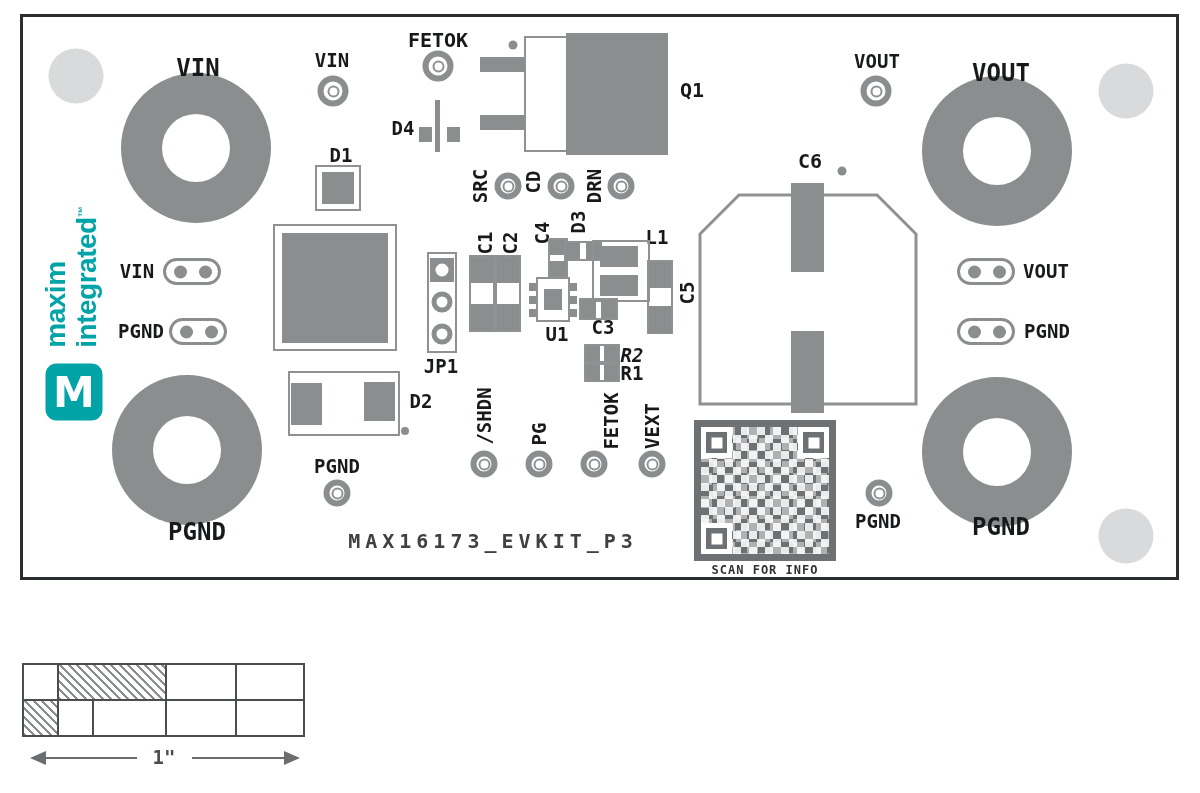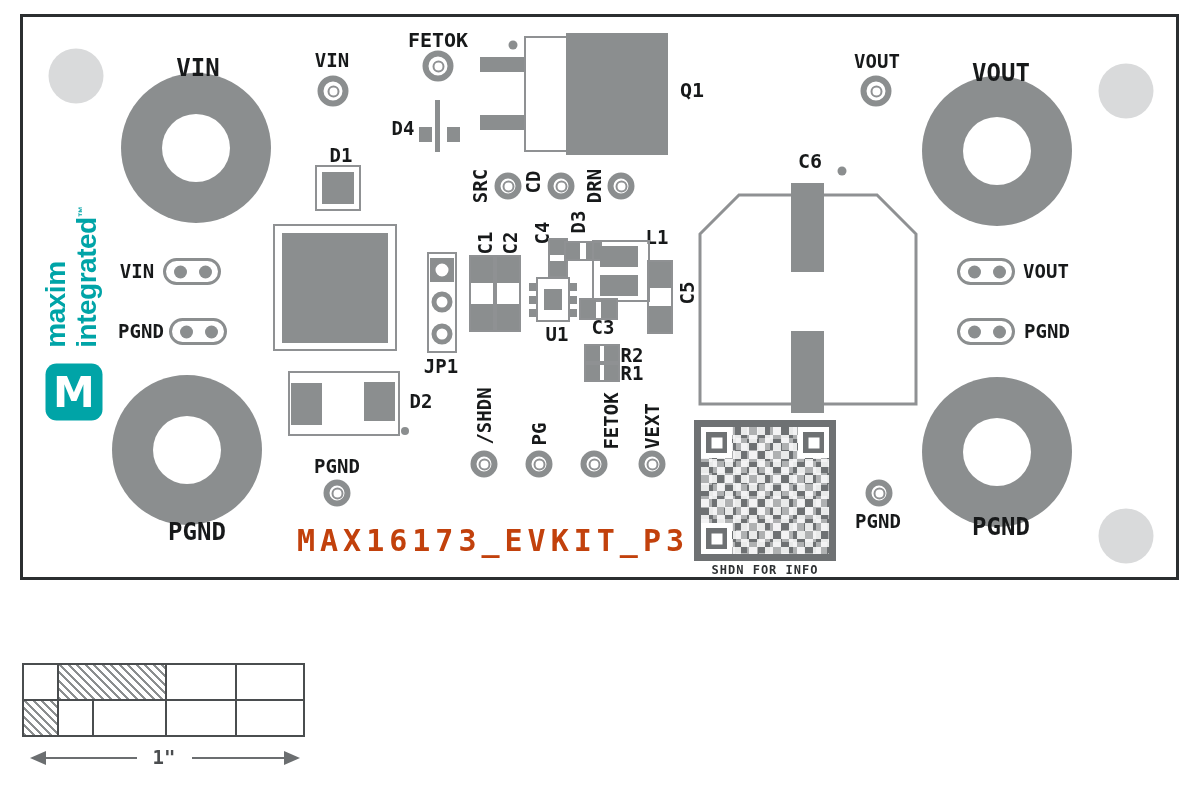--- a/index.html
+++ b/index.html
@@ -30,21 +30,21 @@
   .dot{position:absolute;transform:translate(-50%,-50%);border-radius:50%;background:#8b8e8f;}
   .pin{position:absolute;transform:translate(-50%,-50%);width:21px;height:21px;border-radius:50%;
        background:#fff;border:5px solid #8b8e8f;box-sizing:border-box;}
   
   .lbl{position:absolute;transform:translate(-50%,-50%);font-weight:700;color:#17191a;
        white-space:nowrap;line-height:1;}
   .rot{transform:translate(-50%,-50%) rotate(-90deg);}
   .f24{font-size:24px;}
   .f20{font-size:20px;}
   .f19{font-size:19px;}
-  .title{font-size:30px;letter-spacing:5px;color:#c2410c;}
+  .title{font-size:20px;letter-spacing:5px;color:#404040;}
   
   .conn{position:absolute;width:58px;height:27px;border:3px solid #8b8e8f;border-radius:15px;
         box-sizing:border-box;background:#fff;}
   .conn i{position:absolute;width:13px;height:13px;border-radius:50%;background:#8b8e8f;
         top:50%;transform:translateY(-50%);}
   .conn i.p1{left:8px;} .conn i.p2{left:33px;}
   
   .qr{position:absolute;left:694px;top:420px;width:142px;height:141px;background:#6e7173;}
   .qr-pattern{position:absolute;inset:7px;
      background-image:
@@ -191,21 +191,21 @@
 <div class="pad" style="left:581px;top:300px;width:15px;height:18px;"></div>
 <div class="pad" style="left:601px;top:300px;width:15px;height:18px;"></div>
 <div class="lbl f19" style="left:603px;top:327px;">C3</div>
 
 <div class="oln" style="left:584px;top:344px;width:36px;height:19px;"></div>
 <div class="pad" style="left:586px;top:346px;width:14px;height:15px;"></div>
 <div class="pad" style="left:604px;top:346px;width:14px;height:15px;"></div>
 <div class="oln" style="left:584px;top:363px;width:36px;height:19px;"></div>
 <div class="pad" style="left:586px;top:365px;width:14px;height:15px;"></div>
 <div class="pad" style="left:604px;top:365px;width:14px;height:15px;"></div>
-<div class="lbl f19" style="left:632px;top:355px;">R2</div>
+<div class="lbl f19" style="left:632px;top:355px;font-style:italic;">R2</div>
 <div class="lbl f19" style="left:632px;top:373px;">R1</div>
 
 <div class="lbl f19 rot" style="left:484px;top:416px;">/SHDN</div>
 <div class="tp d27" style="left:484px;top:464px;"></div>
 <div class="lbl f19 rot" style="left:539px;top:434px;">PG</div>
 <div class="tp d27" style="left:539px;top:464px;"></div>
 <div class="lbl f19 rot" style="left:611px;top:421px;">FETOK</div>
 <div class="tp d27" style="left:594px;top:464px;"></div>
 <div class="lbl f19 rot" style="left:652px;top:426px;">VEXT</div>
 <div class="tp d27" style="left:652px;top:464px;"></div>
@@ -217,21 +217,21 @@
 </svg>
 <div class="pad" style="left:791px;top:183px;width:33px;height:89px;"></div>
 <div class="pad" style="left:791px;top:331px;width:33px;height:82px;"></div>
 
 <div class="qr">
   <div class="qr-pattern"></div>
   <div class="qr-finder" style="left:7px;top:7px;"></div>
   <div class="qr-finder" style="right:7px;top:7px;"></div>
   <div class="qr-finder" style="left:7px;bottom:7px;"></div>
 </div>
-<div class="qr-cap" style="left:765px;top:570px;">SHDN FOR INFO</div>
+<div class="qr-cap" style="left:765px;top:570px;">SCAN FOR INFO</div>
 
 <div class="tp d27" style="left:879px;top:493px;"></div>
 <div class="lbl f19" style="left:878px;top:521px;">PGND</div>
 
 <div class="lbl title" style="left:493px;top:541px;">MAX16173_EVKIT_P3</div>
 
 <div class="lbl f19" style="left:137px;top:271px;">VIN</div>
 <div class="conn" style="left:163px;top:258px;">
     <i class="p1"></i>
     <i class="p2"></i>

